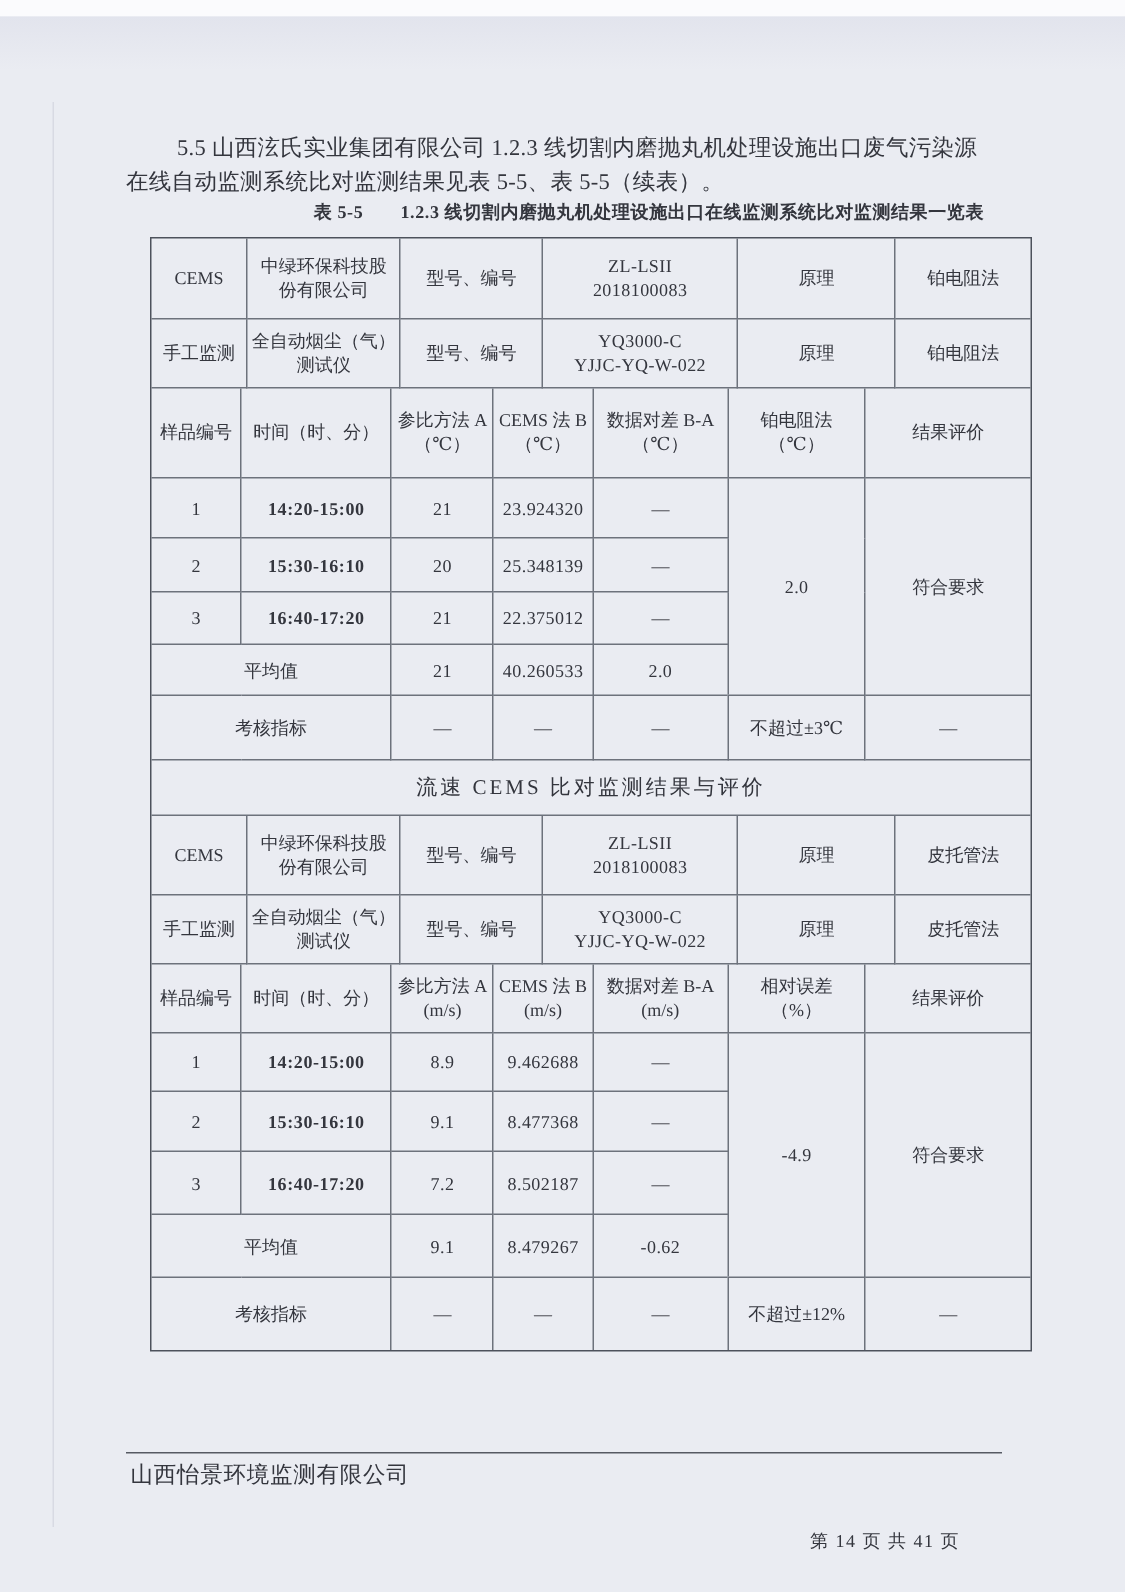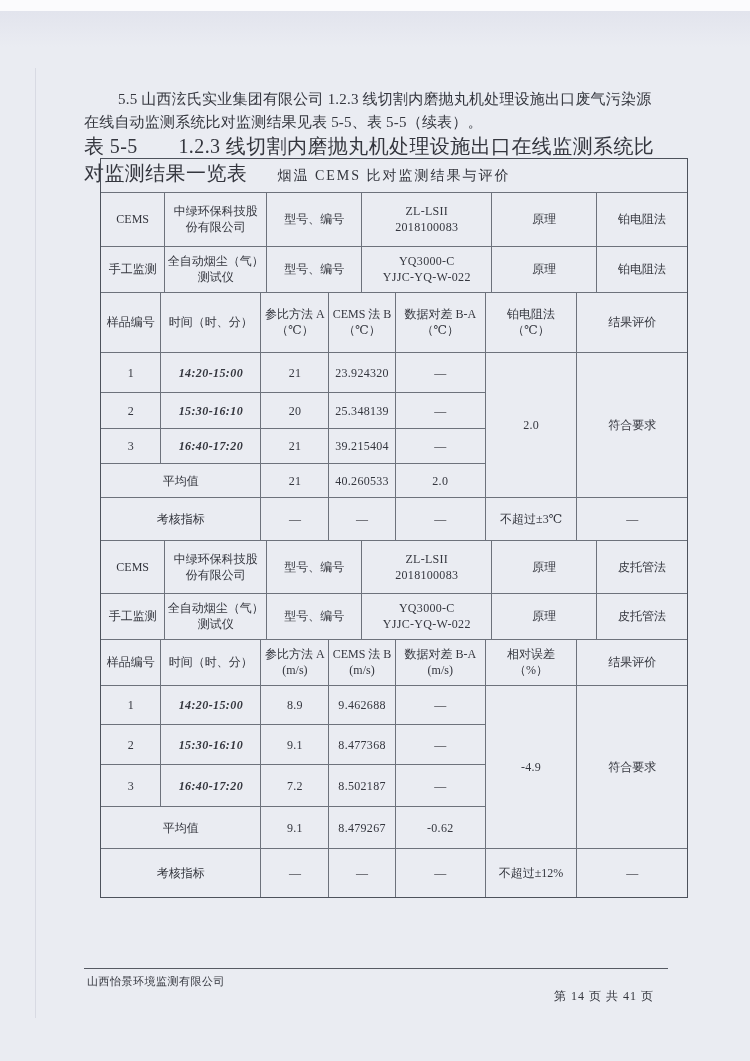--- a/index.html
+++ b/index.html
@@ -12,63 +12,62 @@
   
   .scan-top{position:absolute;left:0;top:0;width:750px;height:11px;background:#fbfbfd;}
   .scan-band{position:absolute;left:0;top:11px;width:750px;height:36px;
     background:linear-gradient(180deg,#e2e4ed 0%,#eaecf2 100%);}
   .scan-left-line{position:absolute;left:35px;top:68px;width:1px;height:950px;background:#d8dae3;}
 
   
   .para{position:absolute;left:84px;top:88px;width:572px;
     font-size:15px;line-height:23px;text-indent:34px;letter-spacing:0.2px;}
   .caption{position:absolute;left:84px;top:133px;width:572px;
-    font-size:20px;font-weight:normal;text-align:left;letter-spacing:0.4px;}
+    font-size:12px;font-weight:bold;text-align:right;letter-spacing:0.4px;}
 
   
   .tablewrap{position:absolute;left:100px;top:158px;width:586px;
     border:1.5px solid #4d525c;background:transparent;}
   .section-title{height:33px;display:flex;align-items:center;justify-content:center;
     font-size:14px;letter-spacing:2px;border-bottom:1px solid #6d727c;color:#33353d;}
   .section-title.b{height:36px;}
 
   table{width:100%;border-collapse:collapse;table-layout:fixed;}
   td,th{border:none;border-right:1px solid #6d727c;border-bottom:1px solid #6d727c;
     text-align:center;vertical-align:middle;font-weight:normal;
     font-size:12px;line-height:16px;white-space:pre-line;padding:1px 2px;
     overflow:hidden;color:#34363e;}
   .no-br{border-right:none;}
   .no-bb{border-bottom:none;}
-  .time{font-weight:600;letter-spacing:0.4px;font-style:italic;}
+  .time{font-weight:600;letter-spacing:0.4px;}
   .num{letter-spacing:0.3px;}
 
   
   .r34{height:34px}.r35{height:35px}.r36{height:36px}.r39{height:39px}
   .r40{height:40px}.r42{height:42px}.r43{height:43px}.r46{height:46px}
   .r48{height:48px}.r52{height:52px}.r53{height:53px}.r60{height:60px}
 
   
   .footer-rule{position:absolute;left:84px;top:968px;width:584px;height:1px;background:#565a63;}
-  .footer-company{position:absolute;left:87px;top:974px;font-size:11px;letter-spacing:0.5px;}
-  .footer-page{position:absolute;left:540px;top:988px;width:128px;font-size:12px;
-    text-align:center;letter-spacing:1px;}
+  .footer-company{position:absolute;left:87px;top:974px;font-size:15px;letter-spacing:0.5px;}
+  .footer-page{position:absolute;left:540px;top:1019px;width:128px;font-size:12px;
+    text-align:left;letter-spacing:1px;}
 </style>
 </head>
 <body>
 
 <div class="scan-top"></div>
 <div class="scan-band"></div>
 <div class="scan-left-line"></div>
 
 <div class="para">5.5 山西泫氏实业集团有限公司 1.2.3 线切割内磨抛丸机处理设施出口废气污染源在线自动监测系统比对监测结果见表 5-5、表 5-5（续表）。</div>
 <div class="caption">表 5-5　　1.2.3 线切割内磨抛丸机处理设施出口在线监测系统比对监测结果一览表</div>
 
 <div class="tablewrap">
 
-  <div class="section-title">烟温 CEMS 比对监测结果与评价</div>
 
   <table>
     <colgroup>
       <col style="width:10.9%">
         <col style="width:17.4%">
         <col style="width:16.2%">
       <col style="width:22.2%">
         <col style="width:17.9%">
         <col style="width:15.4%">
     </colgroup>
@@ -133,40 +132,41 @@
       <td>2</td>
       <td class="time">15:30-16:10</td>
       <td class="num">20</td>
       <td class="num">25.348139</td>
       <td>—</td>
     </tr>
     <tr class="r35">
       <td>3</td>
       <td class="time">16:40-17:20</td>
       <td class="num">21</td>
-      <td class="num">39.215404</td>
+      <td class="num">22.375012</td>
       <td>—</td>
     </tr>
     <tr class="r34">
       <td colspan="2">平均值</td>
       <td class="num">21</td>
       <td class="num">40.260533</td>
       <td class="num">2.0</td>
     </tr>
     <tr class="r43">
       <td colspan="2">考核指标</td>
       <td>—</td>
       <td>—</td>
       <td>—</td>
       <td>不超过±3℃</td>
       <td class="no-br">—</td>
     </tr>
   </tbody>
     </table>
 
+  <div class="section-title b">流速 CEMS 比对监测结果与评价</div>
 
   <table>
     <colgroup>
       <col style="width:10.9%">
         <col style="width:17.4%">
         <col style="width:16.2%">
       <col style="width:22.2%">
         <col style="width:17.9%">
         <col style="width:15.4%">
     </colgroup>

